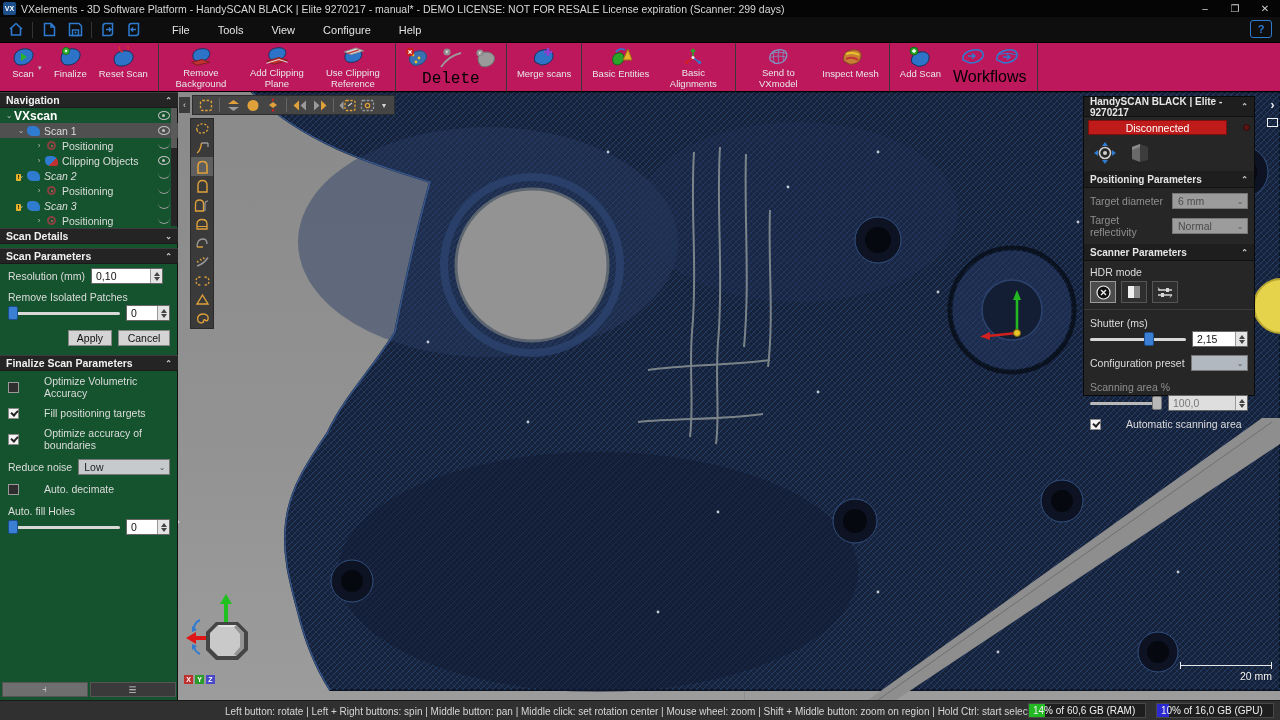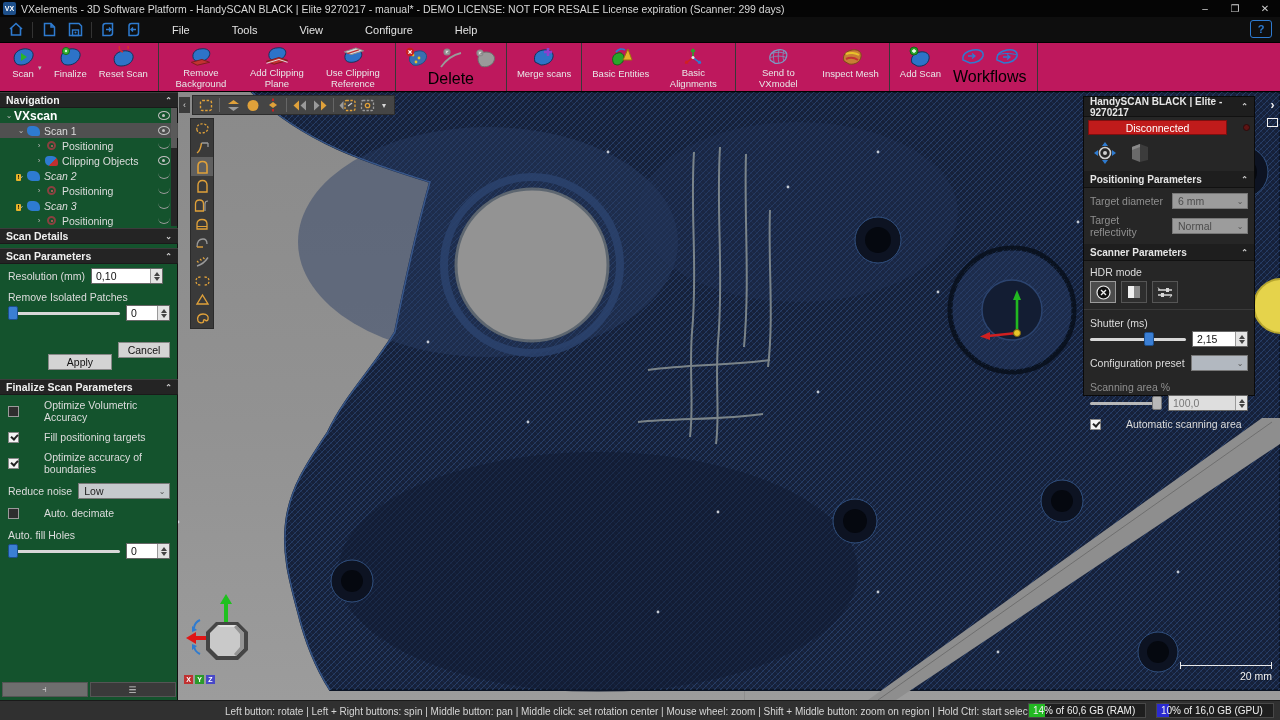--- a/index.html
+++ b/index.html
@@ -16,37 +16,37 @@
   .win-controls { display:flex; gap:0; }
   .win-btn { width:30px; height:17px; display:flex; align-items:center; justify-content:center;
     color:#cfcfcf; font-size:10px; }
 
   
   .menubar { position:absolute; left:0; top:17px; width:1280px; height:26px; background:#0e0e0e;
     display:flex; align-items:center; border-bottom:1px solid #000; }
   .qa-icons { display:flex; align-items:center; gap:6px; padding:0 10px 0 6px; }
   .qa-btn { width:20px; height:18px; display:flex; align-items:center; justify-content:center; }
   .qa-sep { width:1px; height:16px; background:#333; }
-  .menu-items { display:flex; gap:22px; margin-left:8px; }
+  .menu-items { display:flex; gap:8px; margin-left:8px; }
   .menu-item { color:#e2e2e2; font-size:11px; padding:4px 10px; }
   .help-bubble { position:absolute; right:8px; top:3px; width:22px; height:18px;
     border:1.6px solid #2e7bd0; border-radius:3px; color:#2e7bd0; font-size:11px; font-weight:bold;
     display:flex; align-items:center; justify-content:center; }
 
   
   .ribbon { position:absolute; left:0; top:43px; width:1280px; height:49px; background:#be185d;
     display:flex; align-items:stretch; border-bottom:1px solid #000; }
   .rgroup { display:flex; align-items:stretch; border-right:1px solid #383838; padding:0 4px; }
   .rbtn { display:flex; flex-direction:column; align-items:center; justify-content:flex-start;
     padding:3px 6px 2px; min-width:44px; }
   .rbtn .ric { height:22px; }
   .rbtn .rlabel { color:#e8e8e8; font-size:9.5px; text-align:center; line-height:1.1; margin-top:1px;
     max-width:64px; }
   .drop-caret { color:#bbb; font-size:7px; margin-left:2px; align-self:center; }
-  .delete-group { display:flex; flex-direction:column; align-items:center; padding:3px 4px 12px; }
+  .delete-group { display:flex; flex-direction:column; align-items:center; padding:3px 4px 12px;font-family:Liberation Mono, monospace; }
   .delete-icons { display:flex; gap:8px; }
   .wf-group { display:flex; flex-direction:column; align-items:center; padding:3px 6px 2px; }
   .wf-icons { display:flex; gap:6px; }
 
   
   .leftpanel { position:absolute; left:0; top:92px; width:178px; height:608px; background:#14532d;
     color:#dcdcdc; font-size:10.5px; border-right:1px solid #101010; }
   .sec-header { background:#242424; border-top:1px solid #3c3c3c; border-bottom:1px solid #1a1a1a;
     height:16px; display:flex; align-items:center; justify-content:space-between;
     padding:0 6px; font-weight:bold; color:#f0f0f0; font-size:10.5px; }
@@ -693,21 +693,21 @@
         </div>
         <div class="spin" style="width:44px;">
           <span class="sval">0</span>
           <span class="arrows">
               <span class="tri-up"></span>
               <span class="tri-dn"></span>
             </span>
         </div>
       </div>
       <div class="fieldrow" style="justify-content:flex-end; gap:6px; padding-top:5px;">
-        <div class="btn" style="width:64px;margin-top:24px;">Apply</div>
+        <div class="btn" style="width:44px;">Apply</div>
         <div class="btn" style="width:52px;">Cancel</div>
       </div>
       <div style="height:5px;"></div>
       <div class="sec-header">
         <span>Finalize Scan Parameters</span>
         <span class="chev">⌃</span>
       </div>
       <div class="checkrow">
         <span class="cbox"></span>
         <span class="flabel">Optimize Volumetric Accuracy</span>

